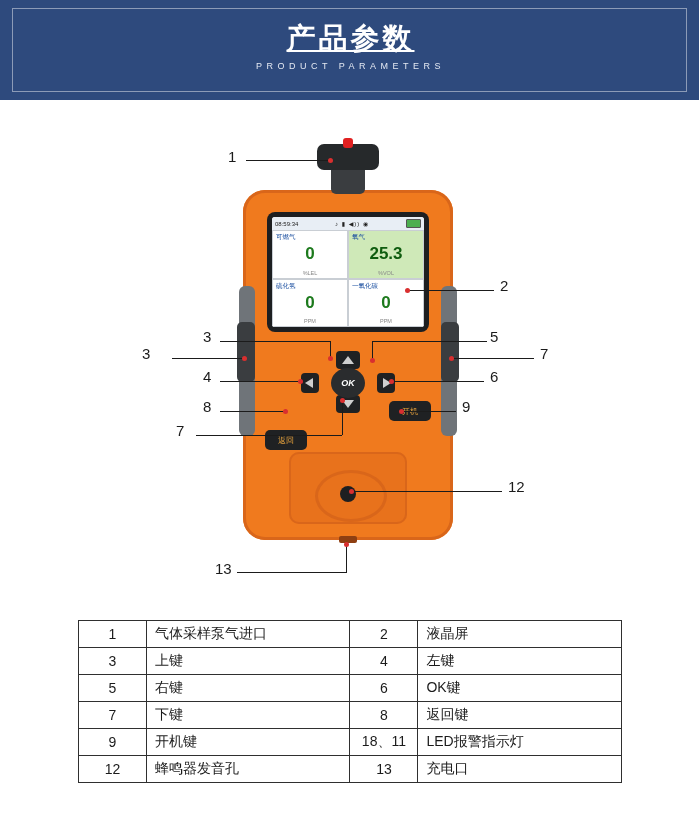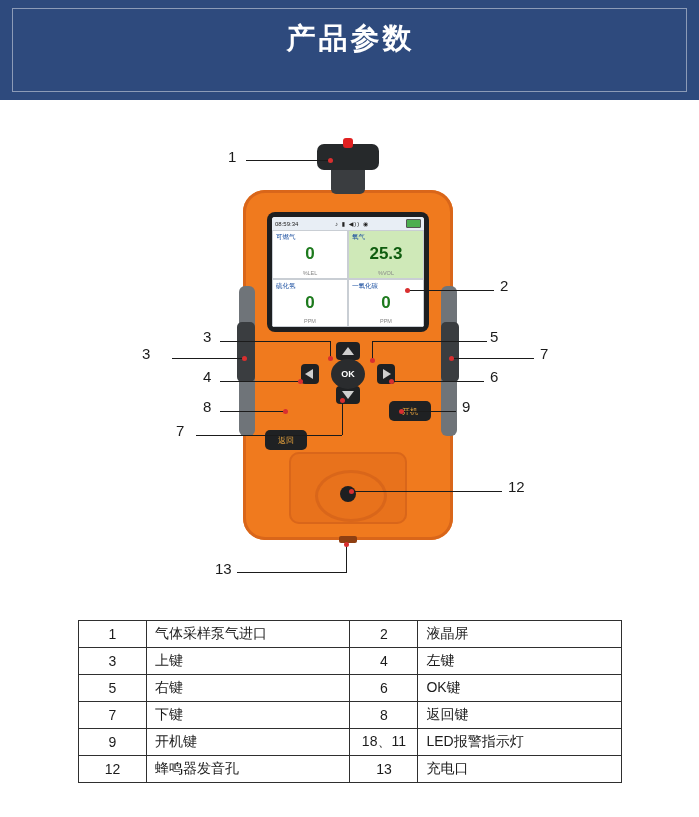--- a/index.html
+++ b/index.html
@@ -34,20 +34,21 @@
   }
   .banner-title {
     position: absolute;
     left: 0; top: 10px;
     width: 675px;
     text-align: center;
     color: #ffffff;
     font-size: 29px;
     font-weight: bold;
     letter-spacing: 3px;
+    text-decoration: underline;
   }
   .banner-sub {
     position: absolute;
     left: 0; top: 52px;
     width: 675px;
     text-align: center;
     color: #e3e8f2;
     font-size: 9px;
     letter-spacing: 4.5px;
   }
@@ -187,22 +188,22 @@
     text-align: center;
     font-size: 5.5px;
     color: #888;
   }
   .cell.hl { background: #cfe9b8; }
   .cell.hl .c-val { color: #0f5c0f; }
 
   
   .dpad {
     position: absolute;
-    left: 58px; top: 152px;
-    width: 94px; height: 62px;
+    left: 58px; top: 161px;
+    width: 94px; height: 62px; font-style: italic;
   }
   .key {
     position: absolute;
     background: #1f2123;
     border-radius: 4px;
   }
   .k-up { left: 35px; top: 0; width: 24px; height: 18px; }
   .k-down { left: 35px; top: 44px; width: 24px; height: 18px; }
   .k-left { left: 0px; top: 22px; width: 18px; height: 20px; }
   .k-right { left: 76px; top: 22px; width: 18px; height: 20px; }
@@ -315,20 +316,21 @@
     text-align: left;
     padding-left: 14px;
   }
 </style>
 </head>
 <body>
 
 <div class="banner">
   <div class="banner-inner">
     <div class="banner-title">产品参数</div>
+    <div class="banner-sub">PRODUCT PARAMETERS</div>
   </div>
 </div>
 
 <div class="diagram">
 
   <div class="device">
     <div class="dev-outer"></div>
     <div class="dev-shell-left"></div>
     <div class="dev-shell-right"></div>
     <div class="dev-grip grip-l"></div>

